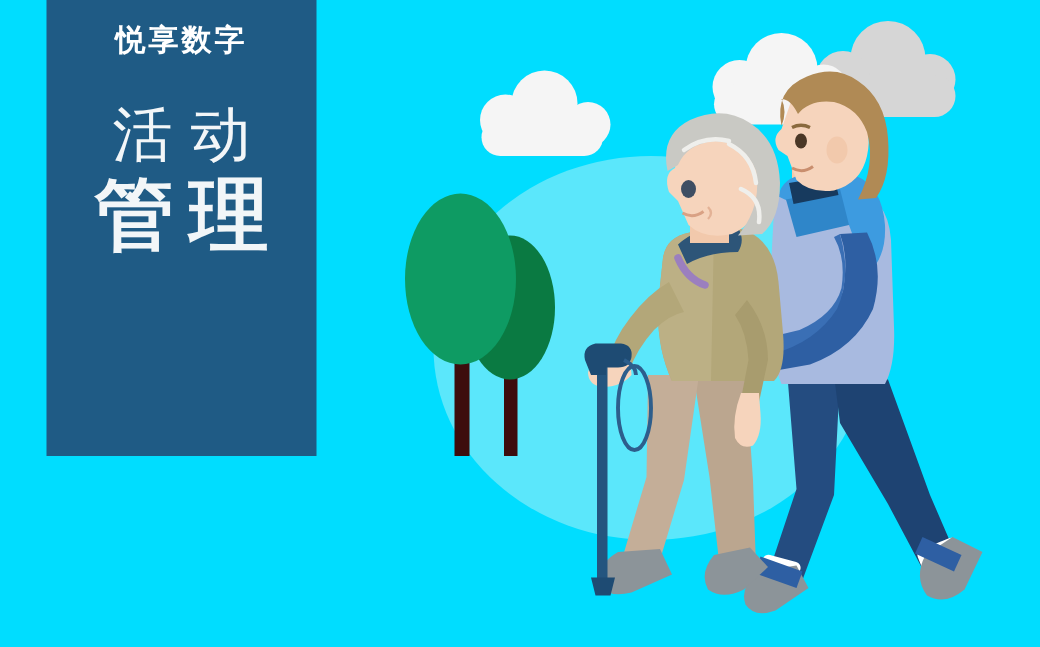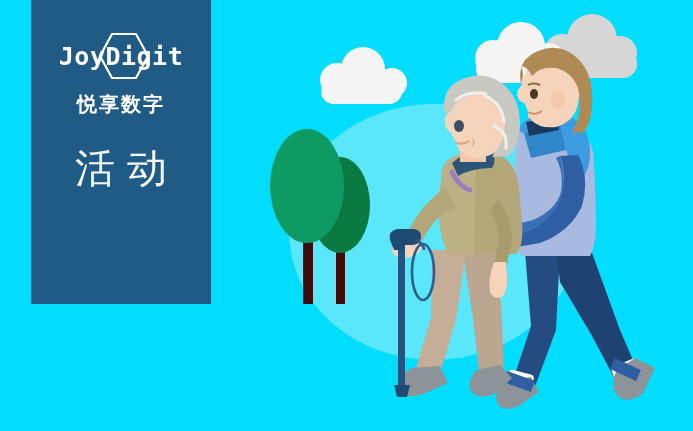--- a/index.html
+++ b/index.html
@@ -174,25 +174,20 @@
                L404 245 L404 250 L394 250 Z" fill="#1E4B73"></path>
       <ellipse cx="423" cy="272" rx="11" ry="28" fill="none" stroke="#2D5E8C" stroke-width="2.6"></ellipse>
       <path d="M416 240 Q424 244 424 250" stroke="#2D5E8C" stroke-width="2.6" fill="none"></path>
       <path d="M394 385 L410 385 L407 397 L397 397 Z" fill="#1E4B73"></path>
     </g>
 
   </svg>
 
   <div class="panel">
 
-    <div class="logo-wrap">
-      <svg class="logo-hex" viewBox="0 0 52 48">
-        <polygon points="14,2 38,2 50,24 38,46 14,46 2,24" fill="none" stroke="#FFFFFF" stroke-width="2.2"></polygon>
-      </svg>
-      <div class="logo-word">JoyDigit</div>
-    </div>
 
     <div class="logo-sub">悦享数字</div>
 
     <div class="title-1">活动</div>
+    <div class="title-2">管理</div>
   </div>
 
 </div>
 
 </body></html>

